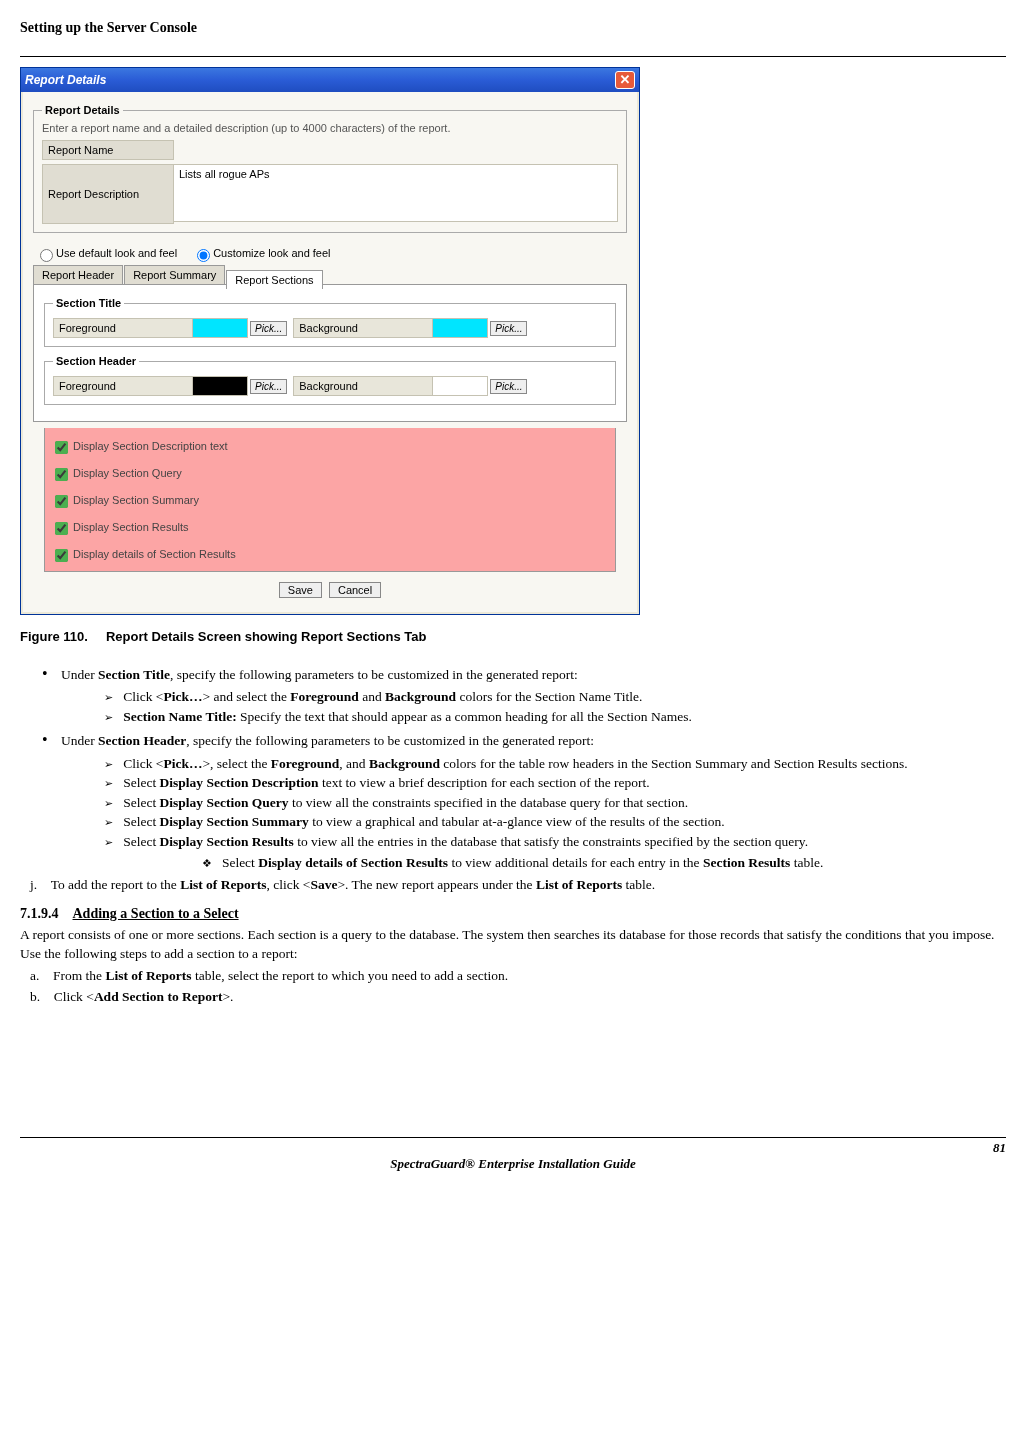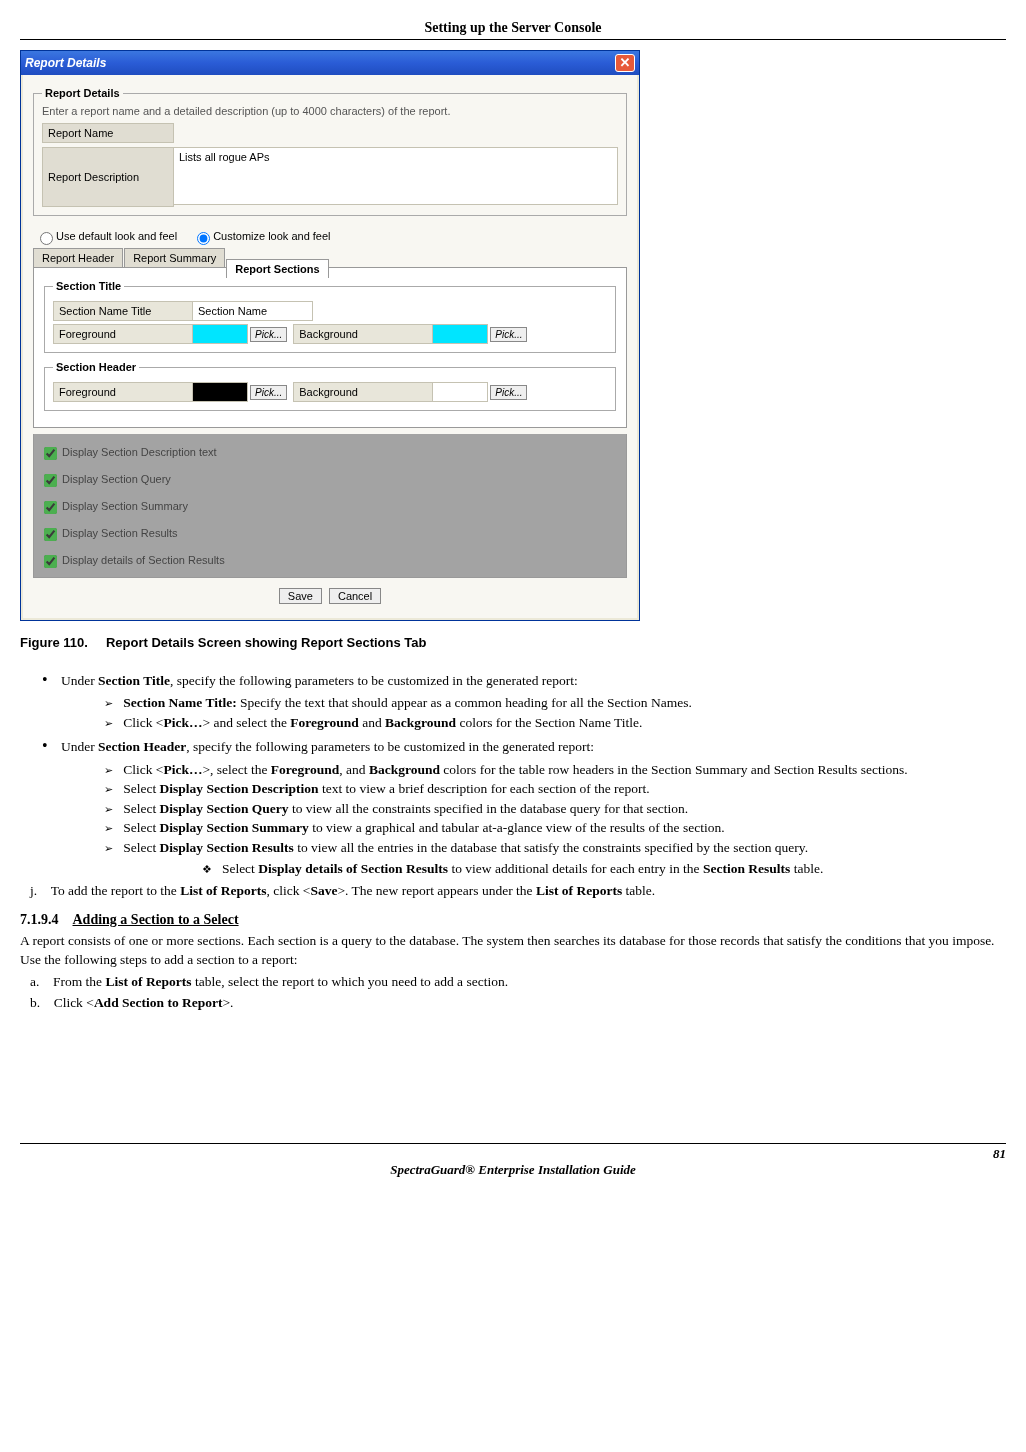--- a/index.html
+++ b/index.html
@@ -5,25 +5,25 @@
     * { box-sizing: border-box; }
     body {
       font-family: "Palatino Linotype", "Book Antiqua", Palatino, serif;
       margin: 0;
       padding: 20px 20px 10px 20px;
       font-size: 13.5px;
       color: #000;
       width: 1026px;
     }
     .doc-header {
-      text-align: center;
+      text-align: left;
       font-weight: bold;
       font-size: 14px;
       border-bottom: 1.5px solid #000;
-      padding-bottom: 3px;
+      padding-bottom: 20px;
       margin-bottom: 10px;
     }
     .dialog {
       width: 620px;
       border: 1px solid #003399;
       font-family: Tahoma, Arial, sans-serif;
       font-size: 11px;
       background: #ece9d8;
     }
     .titlebar {
@@ -108,23 +108,23 @@
     .tab {
       padding: 3px 8px;
       font-size: 11px;
       border: 1px solid #999;
       border-bottom: none;
       background: #e0ddd2;
       margin-right: 1px;
     }
     .tab.active {
       background: #fff;
-      font-weight: bold;
+      font-weight: normal;
       position: relative;
-      top: 11px;
+      top: 5px;
     }
     .tab-content {
       border: 1px solid #999;
       border-top: none;
       padding: 8px;
       background: #fff;
       margin: 0 2px 6px 2px;
     }
     .color-row {
       display: flex;
@@ -158,21 +158,21 @@
     .black { background:#000; }
     .white { background:#fff; }
     .pick-btn {
       font-size:10px;
       padding:1px 4px;
       margin-left:2px;
       border:1px solid #888;
       background:#efefef;
       font-style:italic;
     }
-    .chk-list { padding:6px 12px 2px 4px; border:1px solid #999; margin:0 2px; background:#a3a3a3; border-top:none;}
+    .chk-list { padding:6px 12px 2px 4px; border:1px solid #999; margin:0 13px; background:#fca5a5; border-top:none;}
     .chk-list label { display:block; font-size:11px; padding:4px 2px; color:#444;}
     .chk-list input { accent-color:#4caf50; margin-right:5px; vertical-align:middle;}
     .indent { padding-left:24px;}
     .btn-row { text-align:center; padding:10px 0 6px 0;}
     .btn { font-size:11px; padding:1px 8px; border:1px solid #888; background:#efefef; margin:0 2px;}
     .figure-caption {
       font-weight: bold;
       font-size: 13px;
       margin: 14px 0 18px 0;
       font-family: Verdana, Arial, sans-serif;
@@ -239,24 +239,20 @@
     </div>
     <div class="tabs">
       <div class="tab">Report Header</div>
       <div class="tab">Report Summary</div>
       <div class="tab active">Report Sections</div>
     </div>
     <div class="tab-content">
       <fieldset>
         <legend>Section Title</legend>
         <div class="color-row">
-          <div class="grey-label">Section Name Title</div>
-          <div class="color-input" style="width:auto; flex:0 0 120px;">Section Name</div>
-        </div>
-        <div class="color-row">
           <div class="grey-label">Foreground</div>
           <span class="swatch aqua"></span>
           <button class="pick-btn">Pick...</button>
           <div class="grey-label" style="margin-left:6px;">Background</div>
           <span class="swatch aqua"></span>
           <button class="pick-btn">Pick...</button>
         </div>
       </fieldset>
       <fieldset>
         <legend>Section Header</legend>
@@ -287,22 +283,22 @@
 <div class="figure-caption">
   <span>Figure  110.</span>&nbsp;&nbsp;&nbsp;&nbsp;
   <span>Report Details Screen showing Report Sections Tab</span>
 </div>
 
 <div class="content">
   <ul class="bullets">
     <li>
       <span>Under </span><b>Section Title</b><span>, specify the following parameters to be customized in the generated report:</span>
       <ul class="arrows">
+        <li><span>Click &lt;</span><b>Pick…</b><span>&gt; and select the </span><b>Foreground</b><span> and </span><b>Background</b><span> colors for the Section Name Title.</span></li>
         <li><b>Section Name Title:</b><span> Specify the text that should appear as a common heading for all the Section Names.</span></li>
-        <li><span>Click &lt;</span><b>Pick…</b><span>&gt; and select the </span><b>Foreground</b><span> and </span><b>Background</b><span> colors for the Section Name Title.</span></li>
       </ul>
     </li>
     <li>
       <span>Under </span><b>Section Header</b><span>, specify the following parameters to be customized in the generated report:</span>
       <ul class="arrows">
         <li><span>Click &lt;</span><b>Pick…</b><span>&gt;, select the </span><b>Foreground</b><span>, and </span><b>Background</b><span> colors for the table row headers in the Section Summary and Section Results sections.</span></li>
         <li><span>Select </span><b>Display Section Description</b><span> text to view a brief description for each section of the report.</span></li>
         <li><span>Select </span><b>Display Section Query</b><span> to view all the constraints specified in the database query for that section.</span></li>
         <li><span>Select </span><b>Display Section Summary</b><span> to view a graphical and tabular at-a-glance view of the results of the section.</span></li>
         <li><span>Select </span><b>Display Section Results</b><span> to view all the entries in the database that satisfy the constraints specified by the section query.</span>

